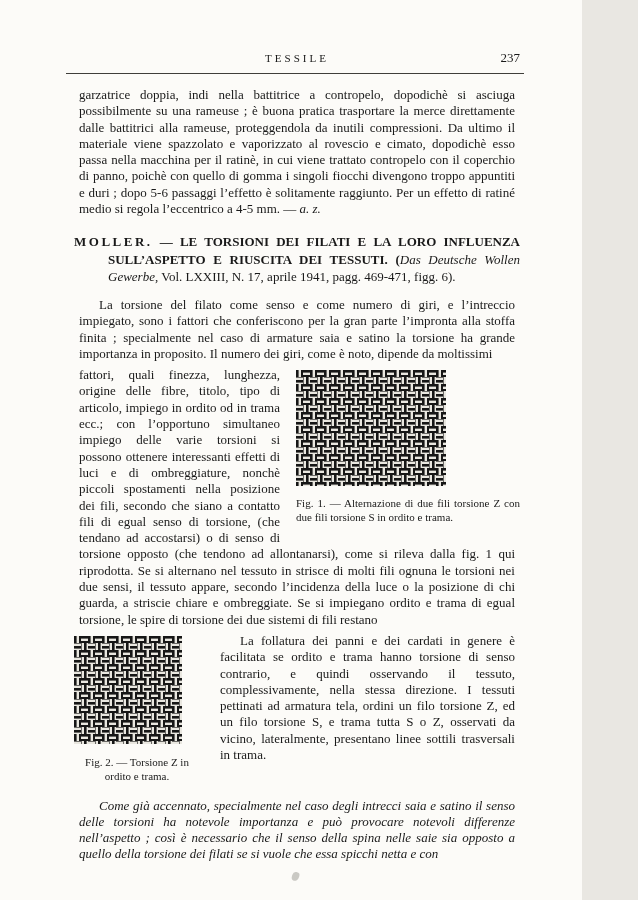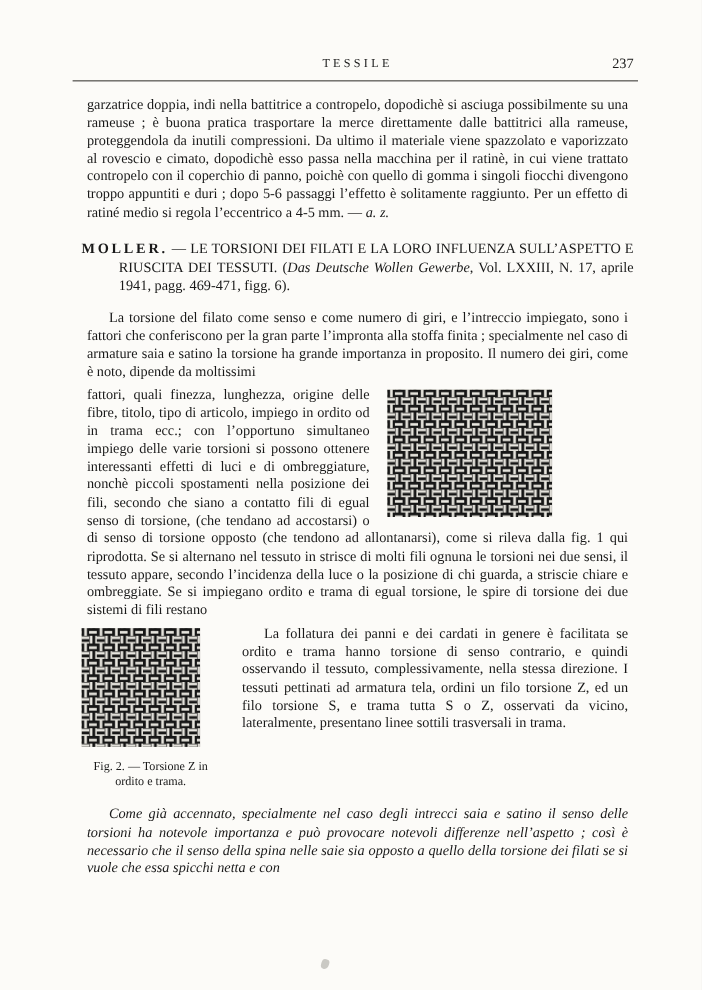--- a/index.html
+++ b/index.html
@@ -2,21 +2,21 @@
 <html><head>
 <meta charset="utf-8">
 <title>TESSILE — p. 141</title>
 <style>
   * { box-sizing: border-box; }
   html, body { margin: 0; padding: 0; background: #e9e7e2; }
   body { width: 638px; height: 900px; overflow: hidden; }
 
   .page {
     position: relative;
-    width: 638px; height: 900px;
+    width: 582px; height: 900px;
     background: #fcfbf8;
     padding: 52px 62px 0 74px;
     font-family: "Liberation Serif", "DejaVu Serif", serif;
     color: #191919;
     overflow: hidden;
   }
 
   .page-header { position: relative; height: 16px; }
   .running-title {
     display: block; text-align: center;
@@ -40,21 +40,21 @@
   .indent { text-indent: 20px; }
   .sig { font-style: italic; }
 
   .article-heading {
     margin: 16px 0 12px;
     padding-left: 34px; text-indent: -34px;
     font-size: 13px; line-height: 17.2px;
     text-align: justify;
   }
   .author-name { letter-spacing: 2.5px; font-weight: bold; }
-  .article-title { font-weight: normal; }
+  .article-title { font-weight: bold; }
   .source-journal { font-style: italic; }
 
   figure { margin: 0; }
   .fig-right { float: right; width: 224px; margin: 3px 0 8px 16px; }
   .fig-left  { float: left;  width: 126px; margin: 3px 20px 14px 0; }
   .weave { display: block; background: #dedcd5; }
   .figcap {
     font-size: 11px; line-height: 13.8px;
     margin-top: 11px; text-align: justify;
   }
@@ -104,20 +104,21 @@
           </pattern>
           <pattern id="p1w" width="14" height="14" patternUnits="userSpaceOnUse">
             <rect x="0" y="0" width="7" height="7" fill="url(#p1v)"></rect>
             <rect x="7" y="0" width="7" height="7" fill="url(#p1h)"></rect>
             <rect x="0" y="7" width="7" height="7" fill="url(#p1h)"></rect>
             <rect x="7" y="7" width="7" height="7" fill="url(#p1v)"></rect>
           </pattern>
         </defs>
         <rect width="150" height="116" fill="url(#p1w)"></rect>
       </svg>
+      <figcaption class="figcap">Fig. 1. — Alternazione di due fili torsione Z con due fili torsione S in ordito e trama.</figcaption>
     </figure>
 
     <p class="body-text">fattori, quali finezza, lunghezza, origine delle fibre, titolo, tipo di articolo, impiego in ordito od in trama ecc.; con l’opportuno simultaneo impiego delle varie torsioni si possono ottenere interessanti effetti di luci e di ombreggiature, nonchè piccoli spostamenti nella posizione dei fili, secondo che siano a contatto fili di egual senso di torsione, (che tendano ad accostarsi) o di senso di torsione opposto (che tendono ad allontanarsi), come si rileva dalla fig. 1 qui riprodotta. Se si alternano nel tessuto in strisce di molti fili ognuna le torsioni nei due sensi, il tessuto appare, secondo l’incidenza della luce o la posizione di chi guarda, a striscie chiare e ombreggiate. Se si impiegano ordito e trama di egual torsione, le spire di torsione dei due sistemi di fili restano</p>
 
     <figure class="fig-left">
       <svg class="weave" width="108" height="108" role="img">
         <defs>
           <pattern id="p2v" width="5" height="5" patternUnits="userSpaceOnUse">
             <rect width="5" height="5" fill="#e9e7e0"></rect>
             <rect width="2.6" height="5" fill="#161616"></rect>

